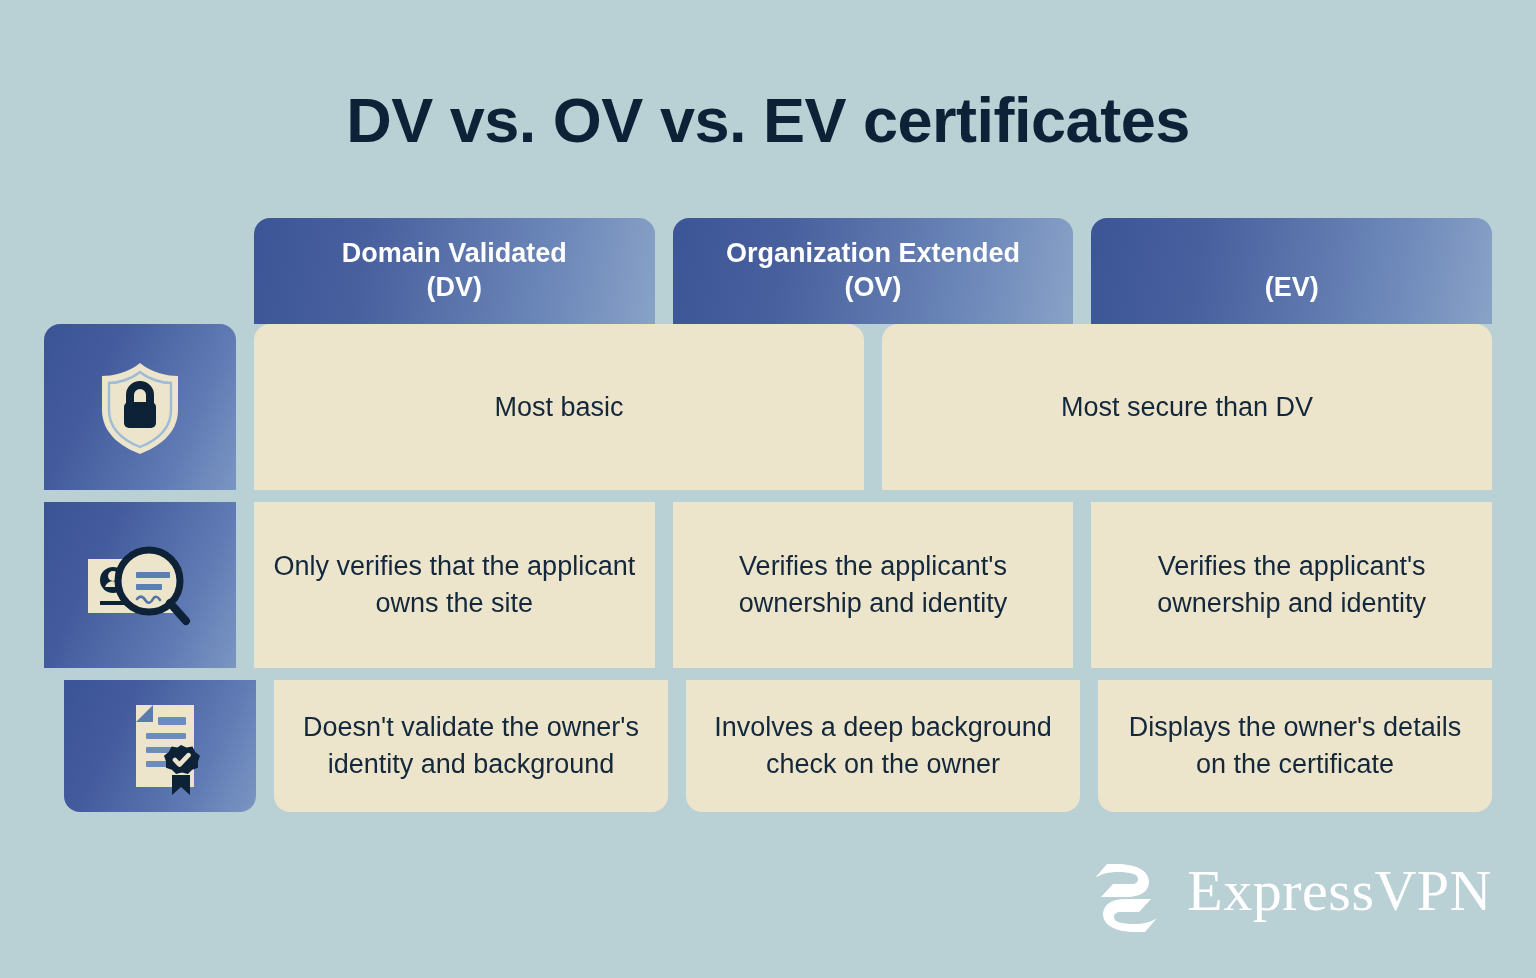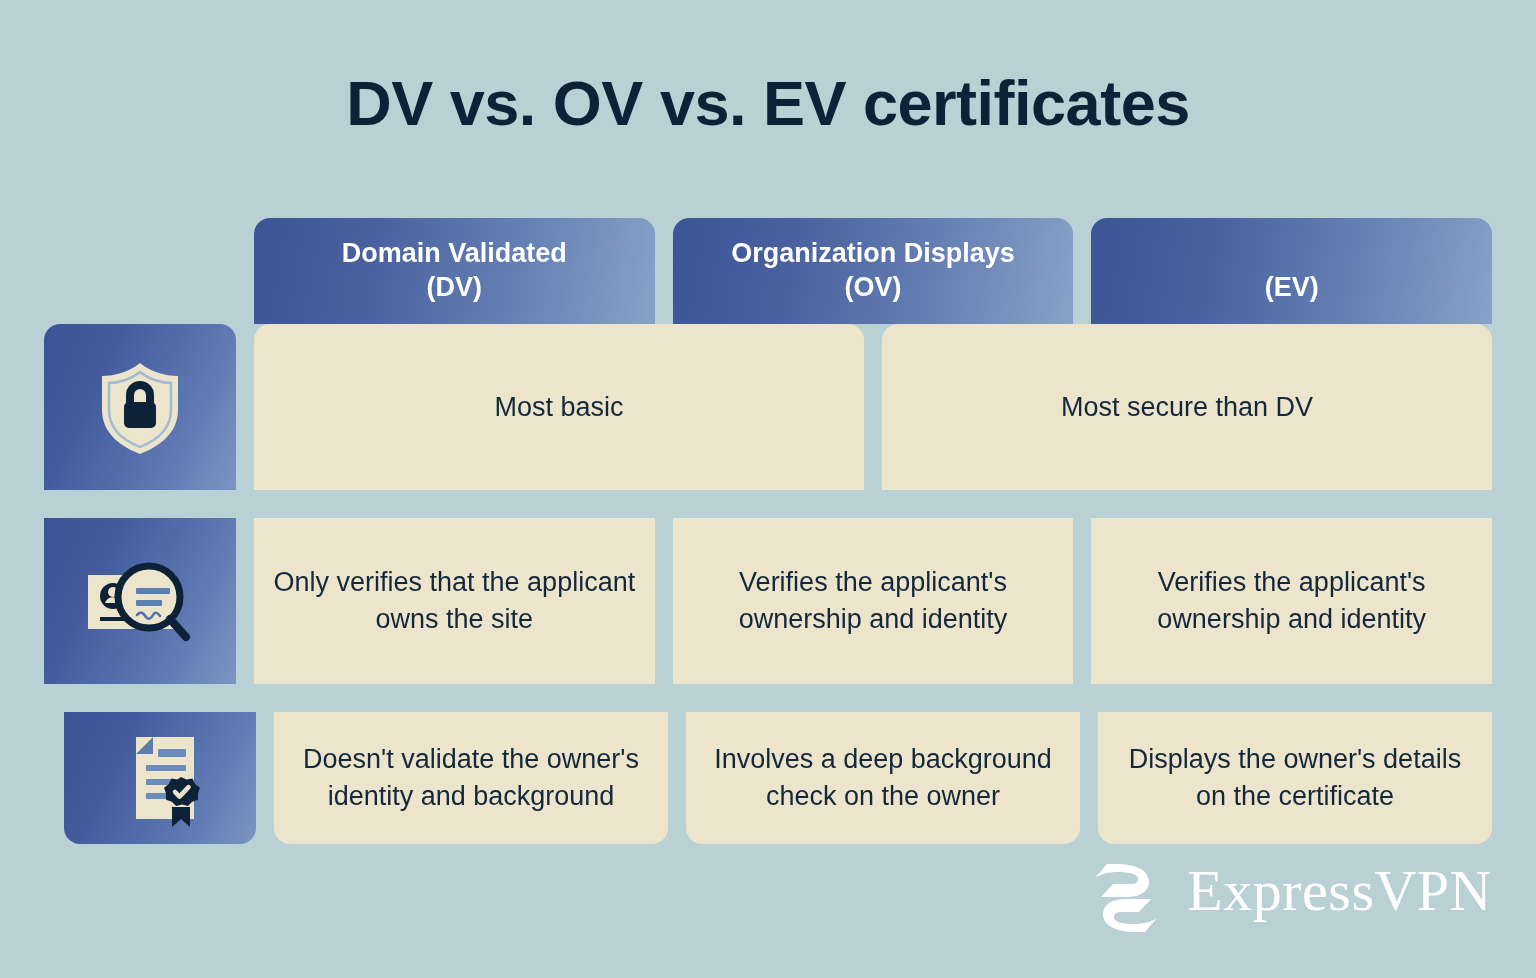--- a/index.html
+++ b/index.html
@@ -16,21 +16,21 @@
   }
 
   .page {
     position: absolute;
     inset: 0;
   }
 
   
   .title {
     position: absolute;
-    top: 69px;
+    top: 86px;
     left: 0;
     width: 1536px;
     text-align: center;
     font-size: 63px;
     font-weight: bold;
     color: #0d2236;
     letter-spacing: -0.5px;
     line-height: 1.1;
   }
 
@@ -39,21 +39,21 @@
     position: absolute;
     left: 44px;
     top: 218px;
     width: 1448px;
   }
 
   .row {
     display: flex;
     gap: 18px;
   }
-  .row + .row { margin-top: 28px; }
+  .row + .row { margin-top: 12px; }
 
   .iconcell {
     width: 192px;
     flex: 0 0 192px;
   }
   .datacell {
     flex: 1 1 0;
     min-width: 0;
   }
 
@@ -148,21 +148,21 @@
   <div class="grid">
 
     <div class="row header-row">
       <div class="header-spacer"></div>
 
       <div class="header-cell">
         <span><span>Domain Validated</span><br><span>(DV)</span></span>
       </div>
 
       <div class="header-cell">
-        <span><span>Organization Displays</span><br><span>(OV)</span></span>
+        <span><span>Organization Extended</span><br><span>(OV)</span></span>
       </div>
 
       <div class="header-cell">
         <span><br><span>(EV)</span></span>
       </div>
     </div>
 
     <div class="row body-row first" style="margin-top:0;">
       <div class="iconcell">
         <div class="icon-tile top">

